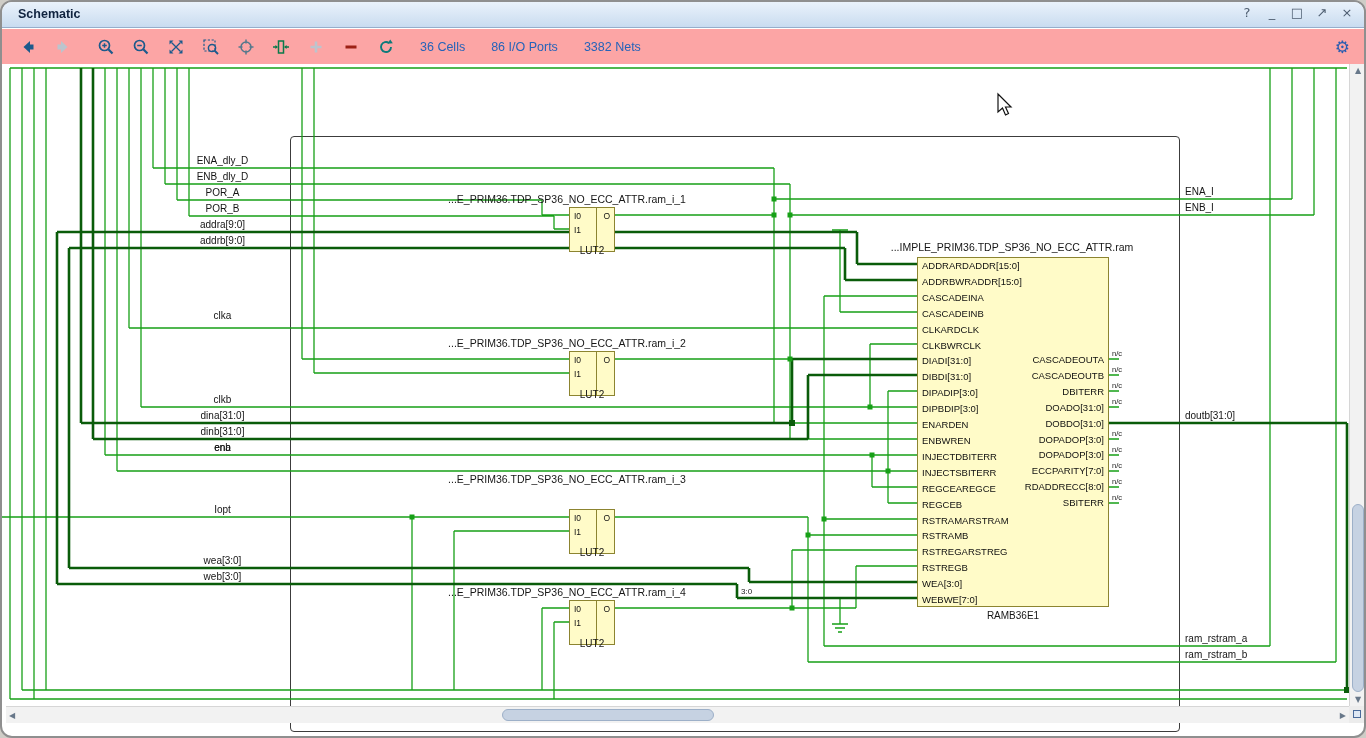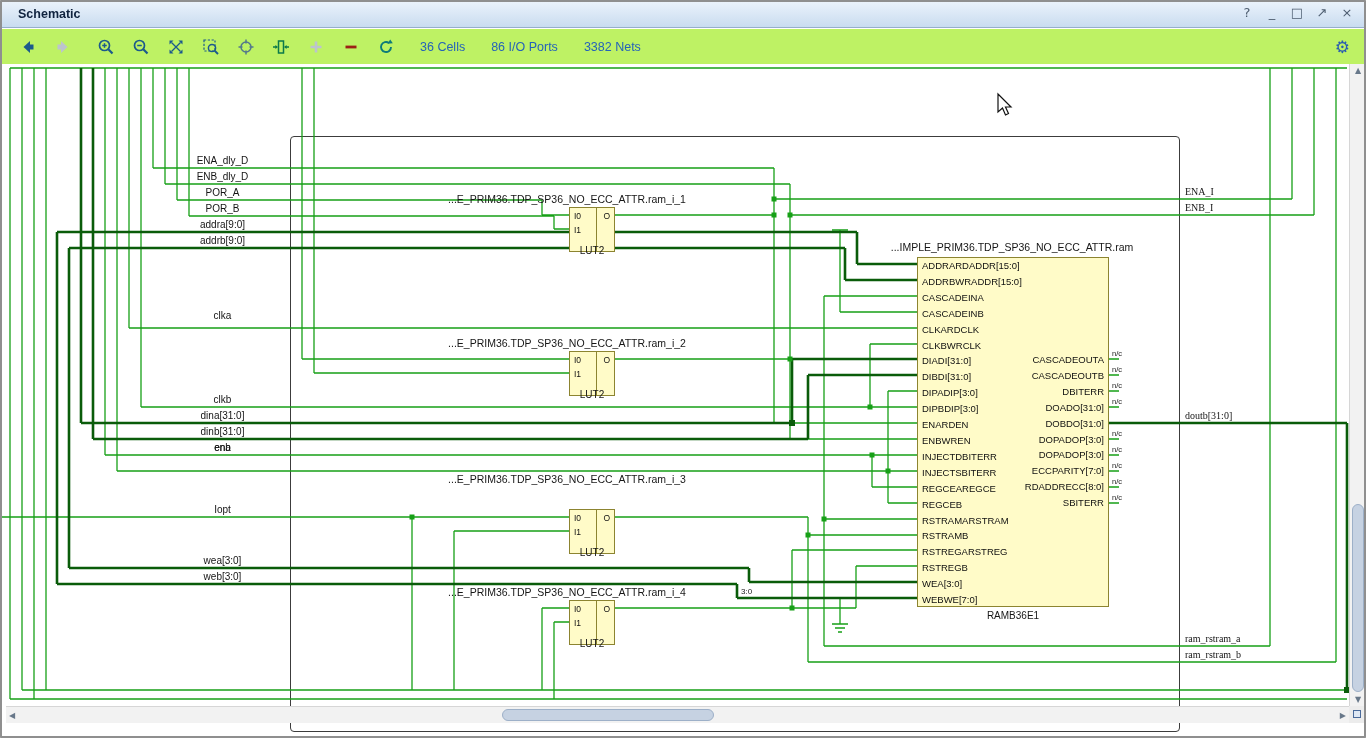--- a/index.html
+++ b/index.html
@@ -1,51 +1,51 @@
 <!DOCTYPE html>
 <html><head>
 <meta charset="utf-8">
 <style>
   * { margin:0; padding:0; box-sizing:border-box; }
   html,body { width:1366px; height:738px; overflow:hidden; background:#cfcdc7;
               font-family:"Liberation Sans", sans-serif; }
   #window { position:absolute; left:0; top:0; width:1366px; height:738px;
-            background:#ffffff; border:2px solid #8f8f8f; border-radius:1px; overflow:hidden; }
+            background:#ffffff; border:2px solid #8f8f8f; border-radius:12px; overflow:hidden; }
 
   
   #titlebar { position:absolute; left:0; top:0; width:100%; height:26px;
               background:linear-gradient(#eaf2fb,#c9dcf0); border-bottom:1px solid #96aecb; z-index:9; }
   #titlebar .title { position:absolute; left:16px; top:5px; font-size:12.5px; font-weight:bold; color:#10233f; }
   #titlebar .controls { position:absolute; right:10px; top:3px; display:flex; gap:11px;
               color:#4d5d70; font-size:13px; font-family:"DejaVu Sans", sans-serif; }
   #titlebar .controls span { cursor:default; width:14px; text-align:center; }
 
   
-  #toolbar { position:absolute; left:0; top:27px; width:100%; height:35px; background:#bef264;
+  #toolbar { position:absolute; left:0; top:27px; width:100%; height:35px; background:#fca5a5;
              display:flex; align-items:center; padding-left:12px; z-index:9; }
   .tbtn { width:27px; height:27px; display:flex; align-items:center; justify-content:center; margin-right:8px; }
   .tbtn svg { display:block; }
   .tstat { color:#2563b9; font-size:12.5px; margin:0 13px; white-space:nowrap; }
   #gear-btn { margin-left:auto; margin-right:14px; font-size:17px; color:#2a5db0;
               font-family:"DejaVu Sans", sans-serif; }
 
   
   #canvas { position:absolute; left:0; top:62px; width:1347px; height:642px; background:#ffffff; }
   #wrapper-box { position:absolute; left:288px; top:72px; width:890px; height:596px;
                  border:1px solid #3c3c3c; border-radius:4px; z-index:1; }
   #wires { position:absolute; left:0; top:0; width:1366px; height:738px; z-index:2; pointer-events:none; }
   .net  { stroke:#17a017; stroke-width:1.3; fill:none; }
   .bus  { stroke:#0a5c0a; stroke-width:2.6; fill:none; }
   .jn   { fill:#17a017; } .jb { fill:#0a5c0a; }
   .svgtxt { font-family:"Liberation Sans", sans-serif; fill:#222; }
 
   .pl { position:absolute; left:160px; width:121px; height:12px; text-align:center;
         font-size:10px; color:#141414; z-index:3; white-space:nowrap; }
   .pr { position:absolute; left:1183px; width:150px; height:12px; text-align:left;
-        font-size:10px; color:#141414; z-index:3; white-space:nowrap;font-family:Liberation Serif, serif; }
+        font-size:10px; color:#141414; z-index:3; white-space:nowrap; }
 
   .block { position:absolute; background:#fffbc8; border:1px solid #8c8430; z-index:3; }
   .lut { left:567px; width:46px; height:45px; }
   .lut::before { content:""; position:absolute; left:26px; top:0; bottom:0; border-left:1px solid #8c8430; }
   .lut .lin  { position:absolute; left:4px; font-size:8.5px; color:#111; }
   .lut .lin0 { top:3px; } .lut .lin1 { top:17px; }
   .lut .lout { position:absolute; right:4px; top:3px; font-size:8.5px; color:#111; }
   .blk-title   { position:absolute; width:300px; text-align:center; font-size:10.5px; color:#161616; z-index:4; white-space:nowrap; }
   .blk-caption { position:absolute; text-align:center; font-size:10px; color:#161616; z-index:4; }
 

